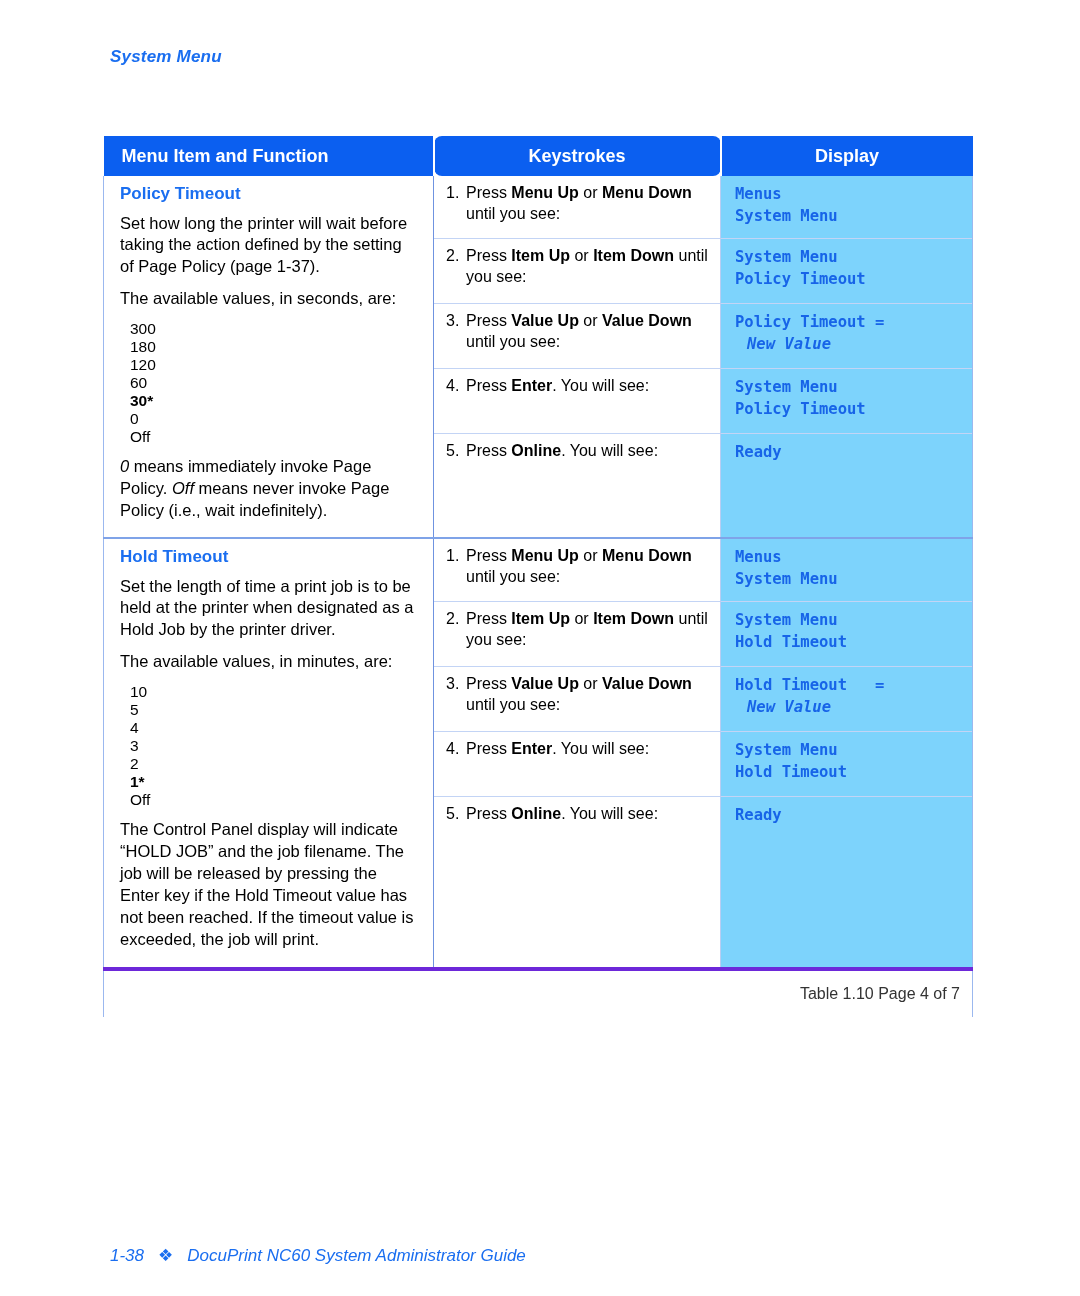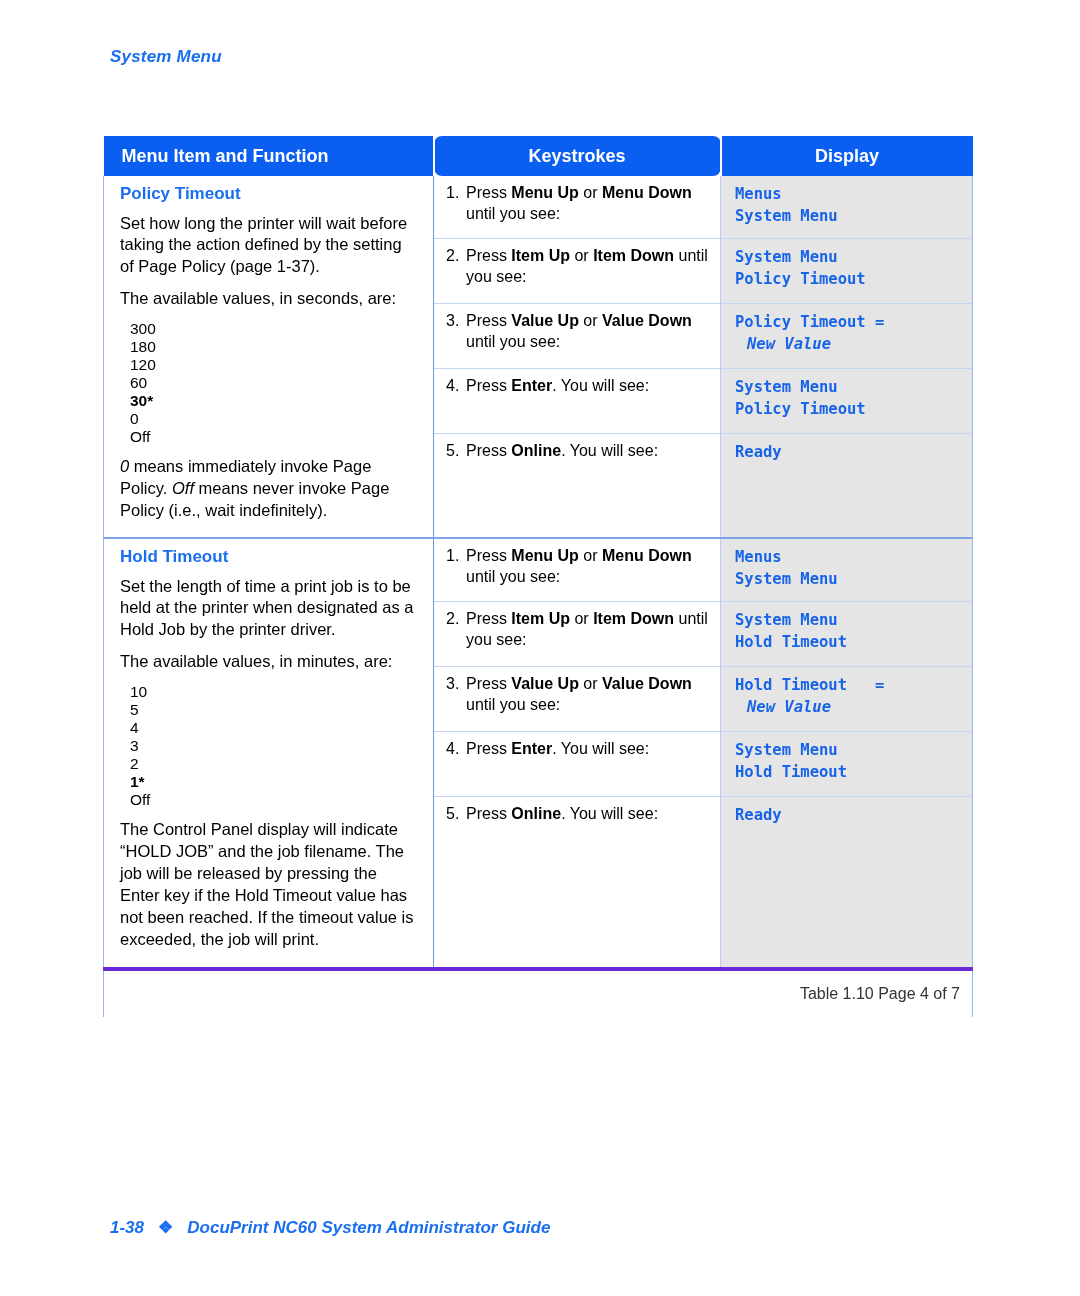--- a/index.html
+++ b/index.html
@@ -86,21 +86,21 @@
   .band-a {
     background: #ffffff;
     border-left: 1px solid #9bb8ef;
     border-right: 1px solid #6f93e0;
   }
   .band-b {
     background: #ffffff;
     border-right: 1px solid #b9cdf3;
   }
   .band-c {
-    background: #e5e5e5;
+    background: #7dd3fc;
     border-right: 1px solid #9bb8ef;
   }
 
   
   .sec-div-top { border-top: 2px solid #7fa3e8; }
   .row-div-top { border-top: 1px solid #c3d4f5; }
 
   
   .a-inner {
     padding: 8px 14px 14px 16px;
@@ -178,24 +178,24 @@
     text-align: right;
     padding-right: 12px;
     font-size: 16px;
     color: #333333;
   }
 
   
   .page-footer {
     position: absolute;
     left: 110px;
-    top: 1217px;
+    top: 1245px;
     font-size: 17px;
     font-style: italic;
-    font-weight: bold;
+    font-weight: normal;
     color: #1a6ef0;
     white-space: nowrap;
   }
   .page-footer .pg-num { margin-right: 14px; }
   .page-footer .diamond { margin-right: 14px; font-style: normal; }
 </style>
 </head>
 <body>
 
 <div class="page">

